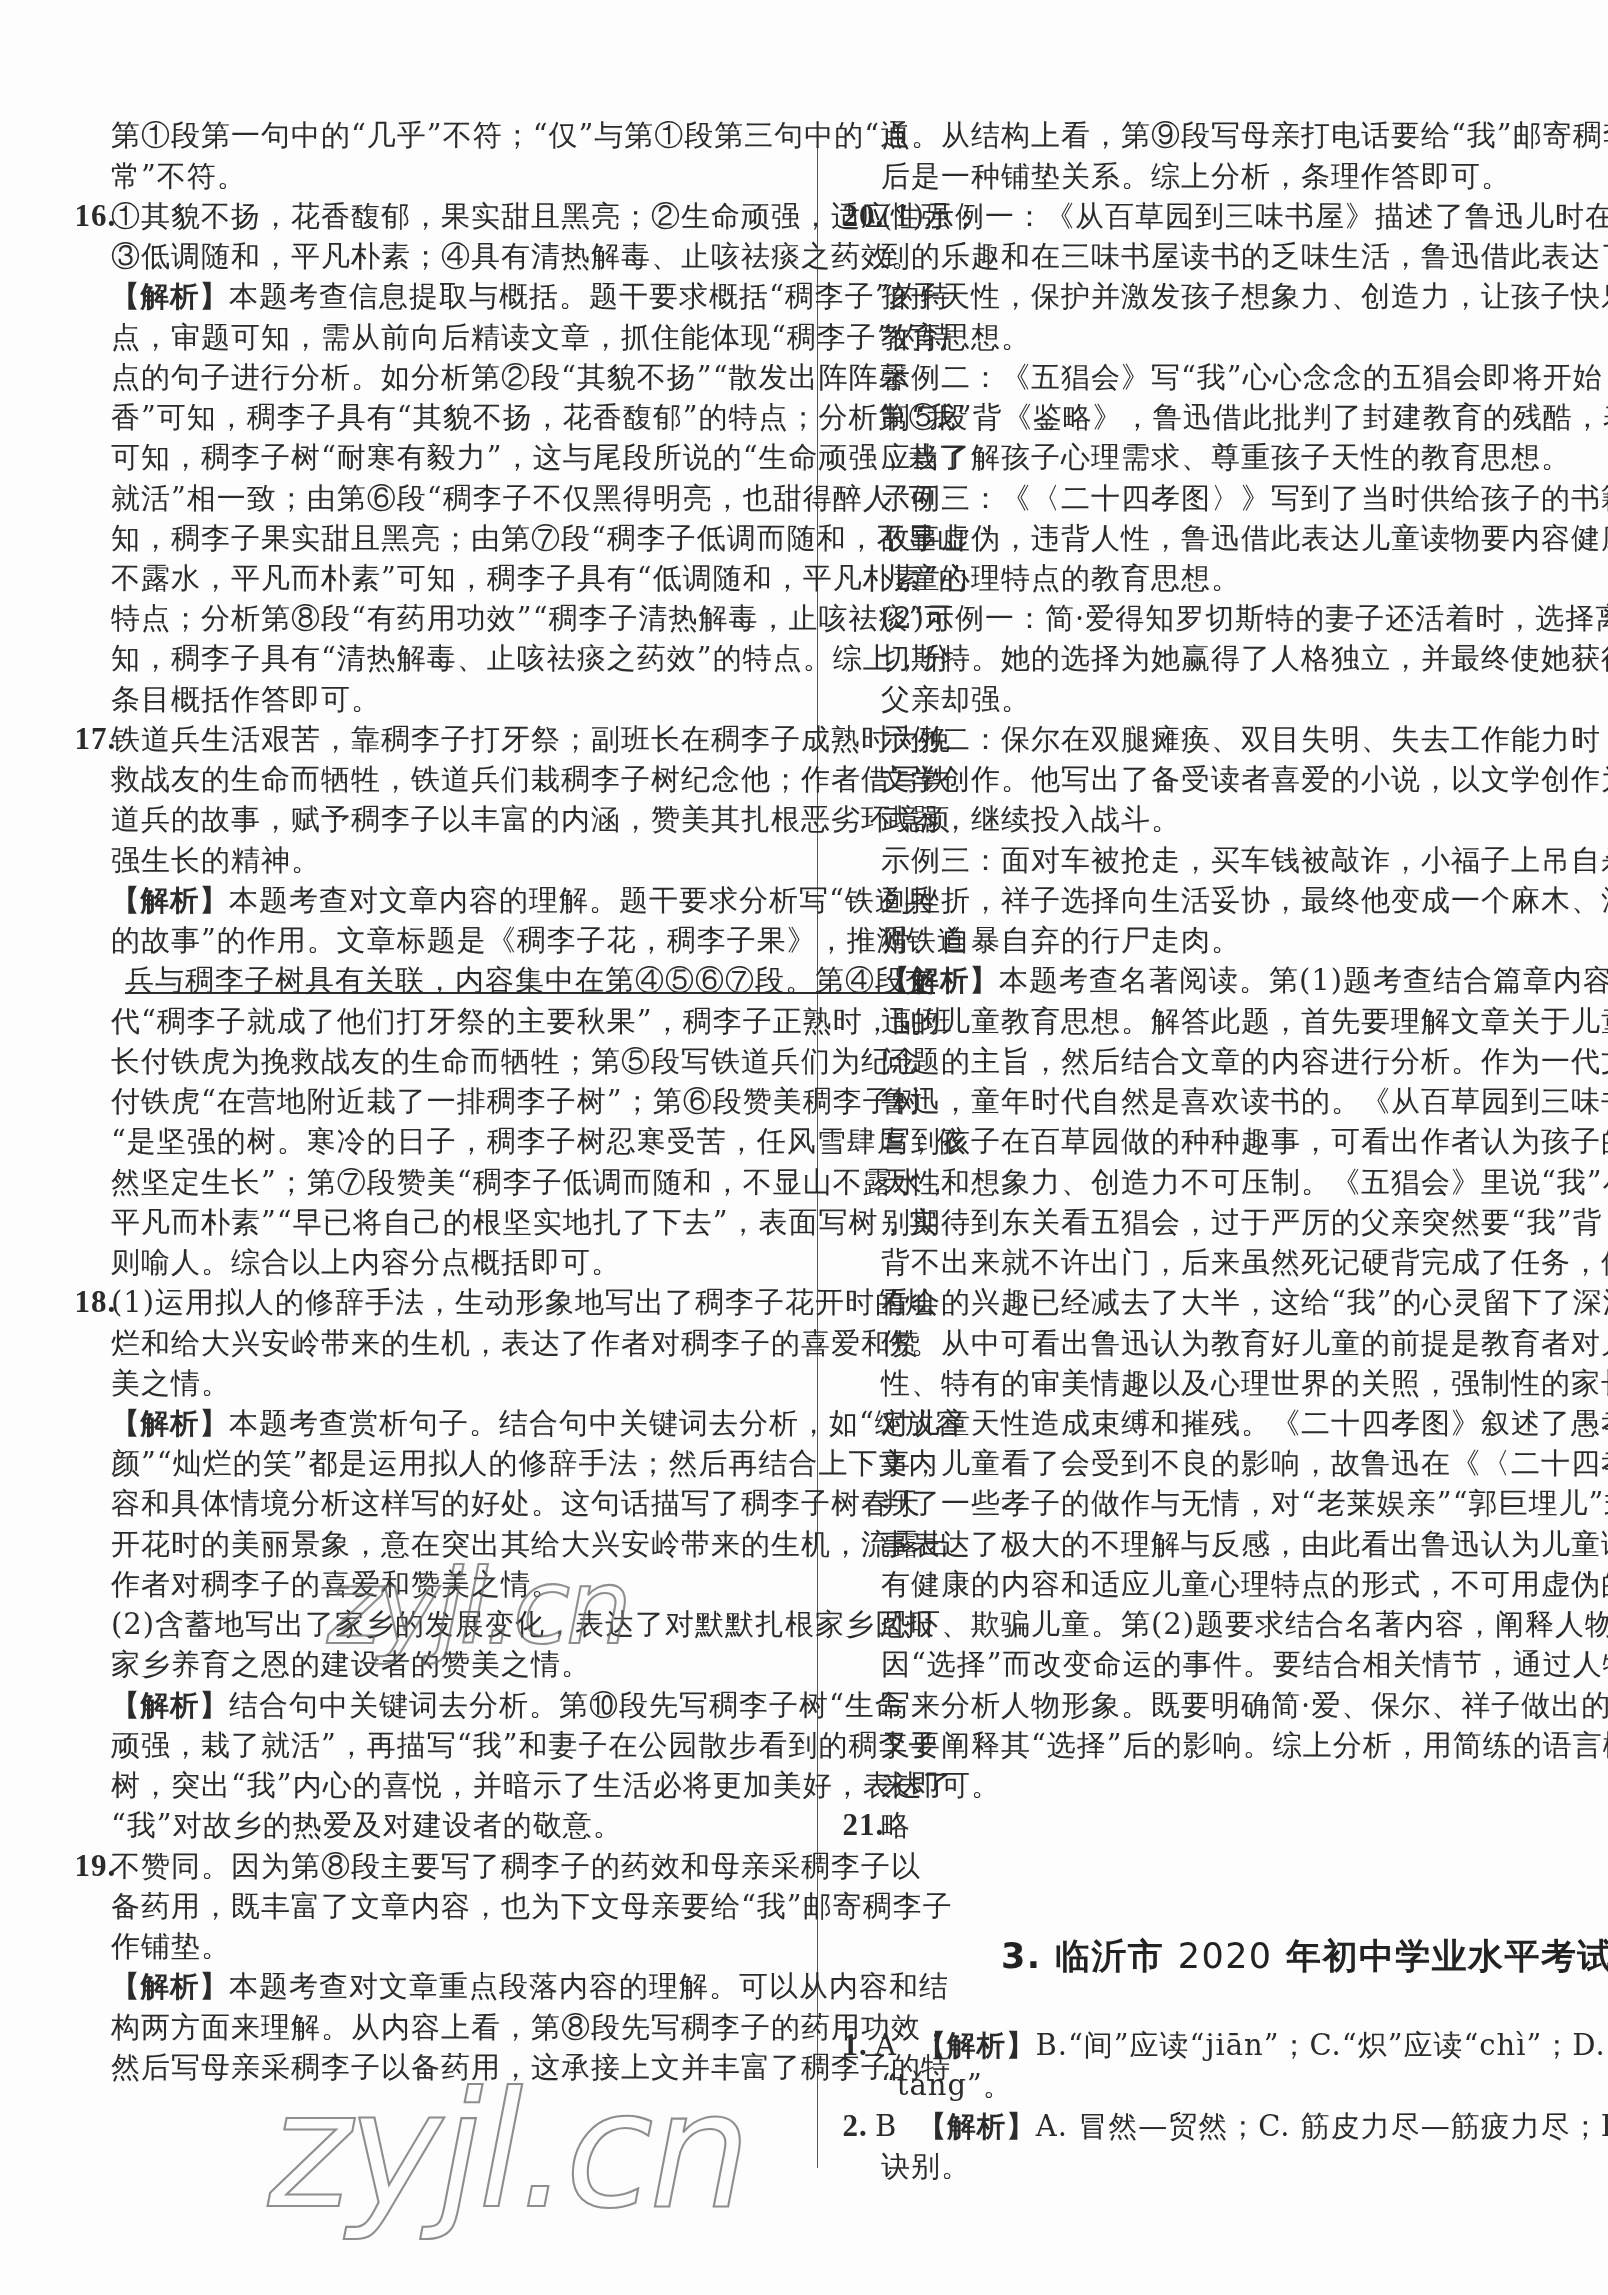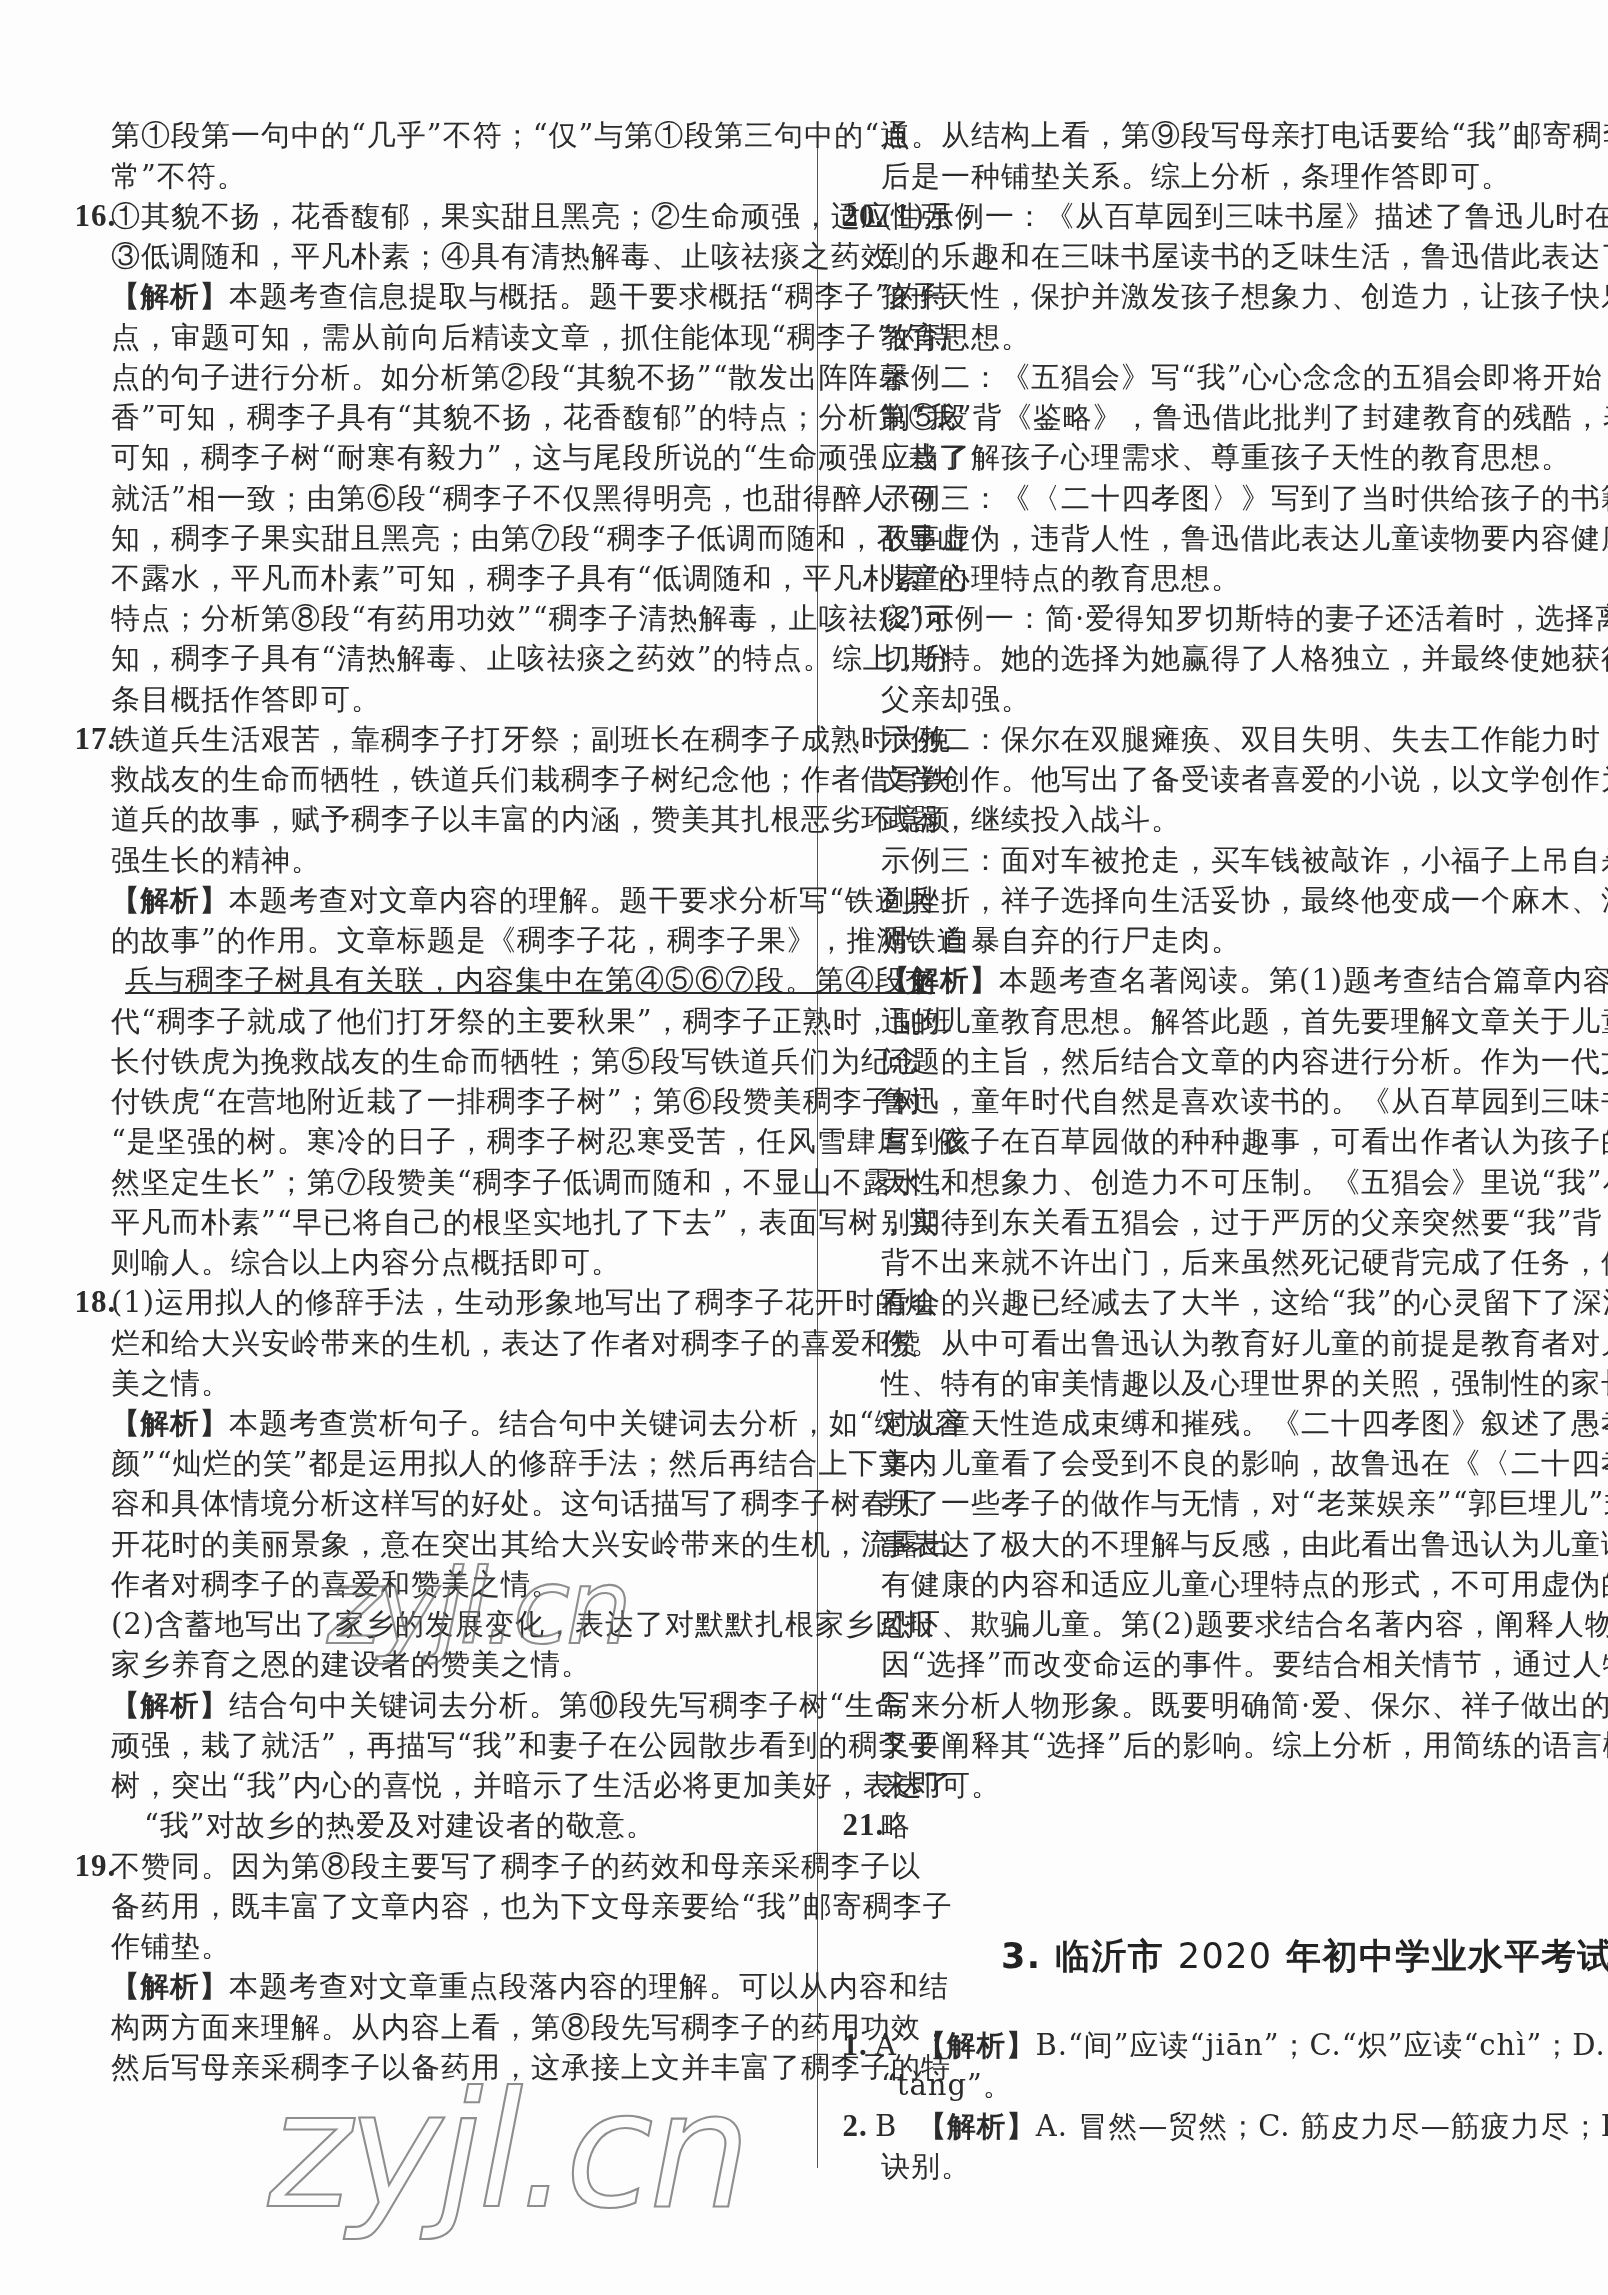--- a/index.html
+++ b/index.html
@@ -152,21 +152,21 @@
       <div class="line" style="top: 1685px; left: 0px;">
         <span style="position: absolute; left: 42px;"><span class="tag">【解析】</span><span>结合句中关键词去分析。第⑩段先写稠李子树“生命</span></span>
       </div>
       <div class="line" style="top: 1725px; left: 0px;">
         <span style="position: absolute; left: 42px;"><span>顽强，栽了就活”，再描写“我”和妻子在公园散步看到的稠李子</span></span>
       </div>
       <div class="line" style="top: 1765px; left: 0px;">
         <span style="position: absolute; left: 42px;"><span>树，突出“我”内心的喜悦，并暗示了生活必将更加美好，表达了</span></span>
       </div>
       <div class="line" style="top: 1805px; left: 0px;">
-        <span style="position: absolute; left: 42px; margin-left: 33px;"><span>“我”对故乡的热爱及对建设者的敬意。</span></span>
+        <span style="position: absolute; left: 42px;"><span>“我”对故乡的热爱及对建设者的敬意。</span></span>
       </div>
       <div class="line" style="top: 1846px; left: 0px;">
         <span class="qnum" style="position: absolute; left: 5.6px;">19.</span>
         <span style="position: absolute; left: 42px;"><span>不赞同。因为第⑧段主要写了稠李子的药效和母亲采稠李子以</span></span>
       </div>
       <div class="line" style="top: 1886px; left: 0px;">
         <span style="position: absolute; left: 42px;"><span>备药用，既丰富了文章内容，也为下文母亲要给“我”邮寄稠李子</span></span>
       </div>
       <div class="line" style="top: 1926px; left: 0px;">
         <span style="position: absolute; left: 42px;"><span>作铺垫。</span></span>

